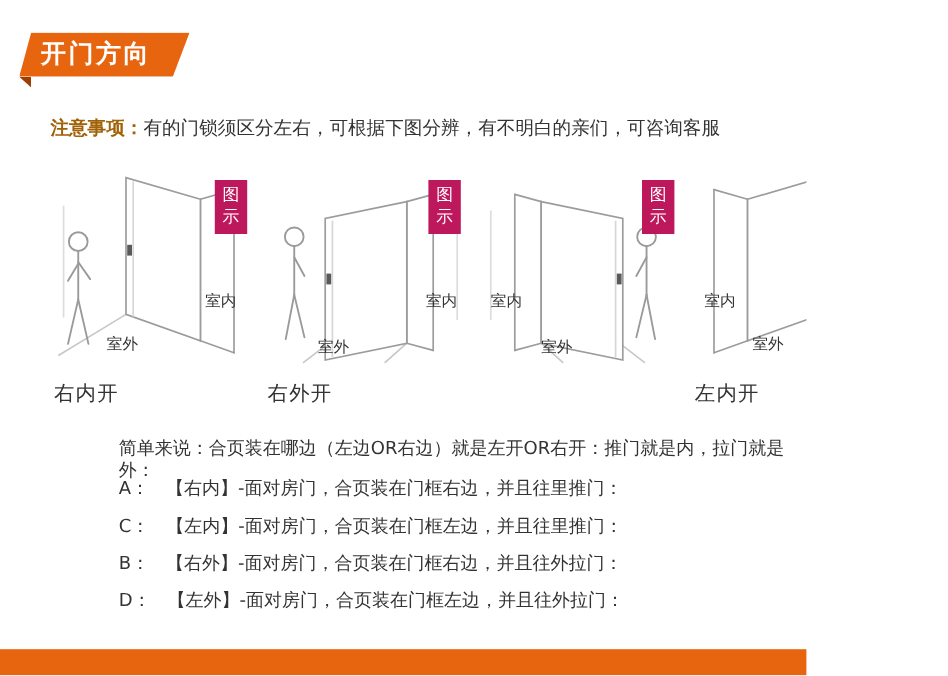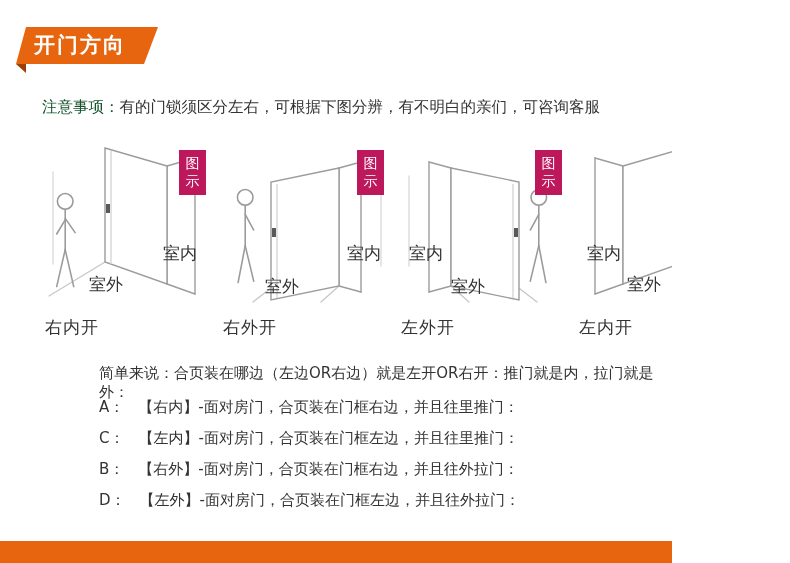--- a/index.html
+++ b/index.html
@@ -10,32 +10,32 @@
   
   .ribbon { position:absolute; left:16px; top:27px; height:37px; line-height:37px;
             padding:0 32px 0 18px; background:#e8650f; color:#fff; font-size:21px;
             font-weight:bold; letter-spacing:2px;
             clip-path:polygon(10px 0,100% 0,calc(100% - 14px) 100%,0 100%); }
   .ribbon-fold { position:absolute; left:16px; top:64px; width:10px; height:9px;
             background:#9c3f04; clip-path:polygon(100% 0,100% 100%,0 0); }
 
   
   .notice { position:absolute; left:42px; top:97px; font-size:15.5px; color:#333; }
-  .notice .nlabel { color:#14532d; font-weight:normal; }
+  .notice .nlabel { color:#a16207; font-weight:bold; }
 
   
   .diagrams { position:absolute; left:45px; top:146px; width:700px;
               display:flex; justify-content:space-between; }
   .cell { width:166px; }
   .imgbox { position:relative; width:166px; height:160px; background:#fff; }
   svg.art { display:block; width:166px; height:160px; }
   .badge { position:absolute; top:4px; right:5px; width:27px; background:#be185d;
            color:#fff; font-size:14px; line-height:1.3; text-align:center;
            padding:4px 0 5px; word-break:break-all; }
-  .lbl { position:absolute; font-size:17px; color:#333; white-space:nowrap;text-align:right; }
+  .lbl { position:absolute; font-size:13px; color:#333; white-space:nowrap;text-align:right; }
   .cell1 .lbl-in  { right:14px; top:96px; }
   .cell1 .lbl-out { left:44px;  bottom:10px; }
   .cell2 .lbl-in  { right:8px;  top:96px; }
   .cell2 .lbl-out { left:42px;  bottom:8px; }
   .cell3 .lbl-in  { left:8px;   top:96px; }
   .cell3 .lbl-out { left:50px;  bottom:8px; }
   .cell4 .lbl-in  { left:8px;   top:96px; }
   .cell4 .lbl-out { left:48px;  bottom:10px; }
   .caption { margin-top:10px; text-align:left; font-size:17px; color:#333; letter-spacing:1px; }
 
@@ -150,21 +150,20 @@
             <path d="M10 13.5 V42"></path>
             <path d="M10 20 L16 31"></path>
             <path d="M10 42 L5 68"></path>
             <path d="M10 42 L16 67"></path>
           </g>
         </svg>
         <div class="badge">图示</div>
         <span class="lbl lbl-in">室内</span>
         <span class="lbl lbl-out">室外</span>
       </div>
-      <div class="caption">左外开</div>
     </div>
 
     <div class="cell cell4">
       <div class="imgbox">
         <svg class="art" viewBox="0 0 166 160">
           <g stroke="#9c9c9c" fill="none" stroke-width="1.4" stroke-linecap="round">
             <path d="M158 26 V118" stroke="#dcdcdc"></path>
             <path d="M162 150 L106 116" stroke="#c8c8c8"></path>
             <path d="M16 12 V148"></path>
             <path d="M44 20 V138"></path>

